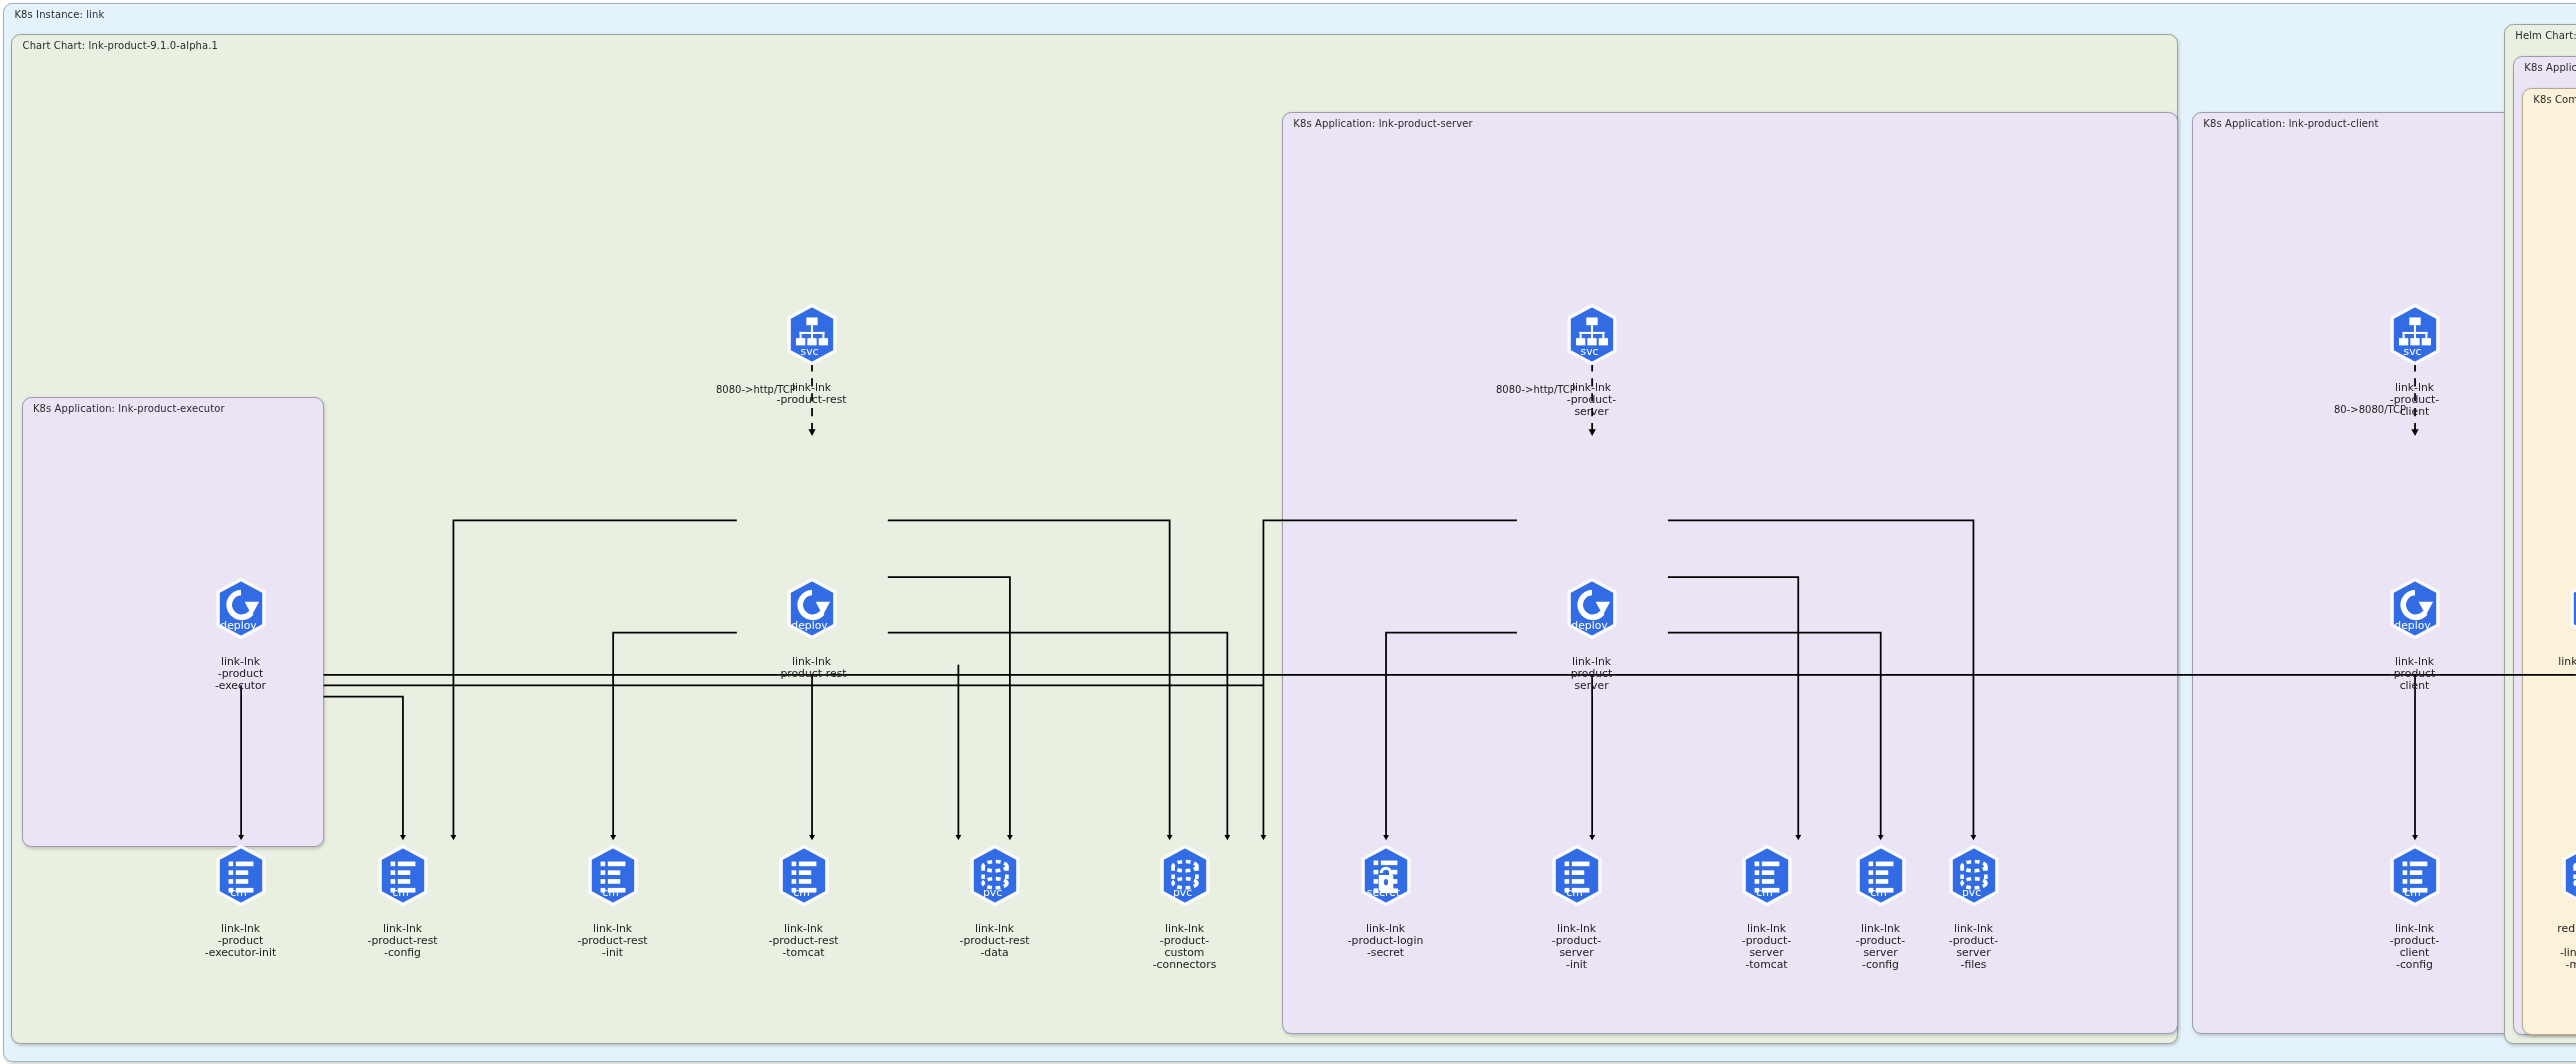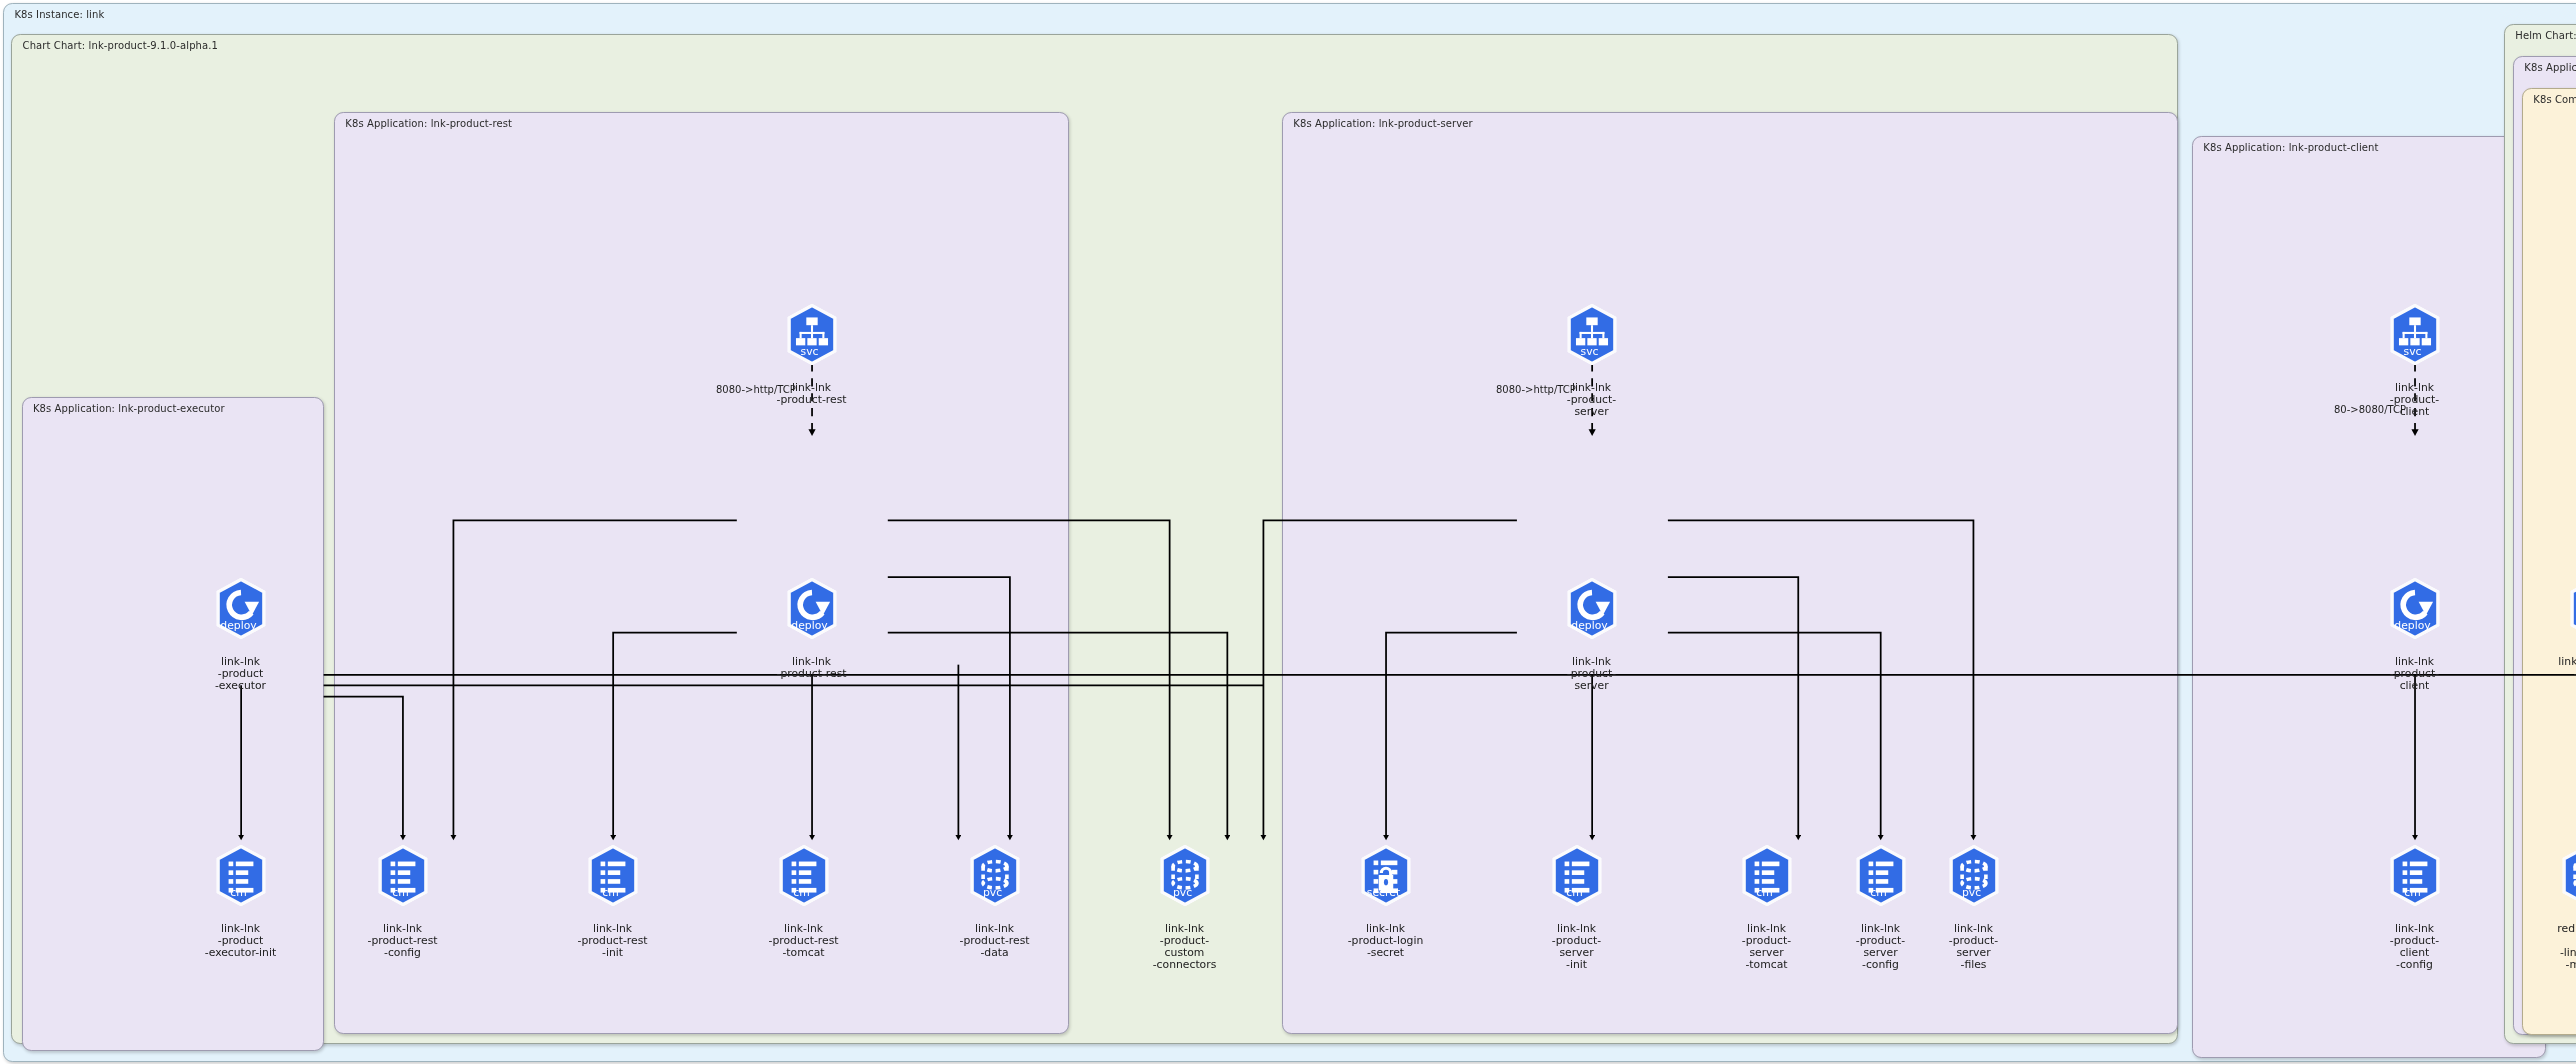--- a/index.html
+++ b/index.html
@@ -43,33 +43,30 @@
 <div id="stage">
 
   <div class="box lvl-instance" style="left:3.1px;top:3.1px;width:4079px;height:1059px;">
     <div class="boxlabel">K8s Instance: link</div>
   </div>
 
   <div class="box lvl-chart" style="left:11.3px;top:34px;width:2167px;height:1010px;">
     <div class="boxlabel">Chart Chart: lnk-product-9.1.0-alpha.1</div>
   </div>
 
-  <div class="box lvl-app" style="left:21.6px;top:397px;width:302px;height:654px;">
+  <div class="box lvl-app" style="left:21.6px;top:397px;width:302px;height:450px;">
     <div class="boxlabel">K8s Application: lnk-product-executor</div>
   </div>
 
-  <div class="box lvl-app" style="left:334px;top:112px;width:735px;height:922px;">
-    <div class="boxlabel">K8s Application: lnk-product-rest</div>
-  </div>
 
   <div class="box lvl-app" style="left:1282px;top:112px;width:896px;height:922px;">
     <div class="boxlabel">K8s Application: lnk-product-server</div>
   </div>
 
-  <div class="box lvl-app" style="left:2192px;top:112px;width:354px;height:922px;margin-top:24px;">
+  <div class="box lvl-app" style="left:2192px;top:112px;width:354px;height:922px;">
     <div class="boxlabel">K8s Application: lnk-product-client</div>
   </div>
 
   <div class="box lvl-chart" style="left:2504px;top:24px;width:1114px;height:1020px;">
     <div class="boxlabel">Helm Chart: redis-14.1.1</div>
   </div>
 
   <div class="box lvl-app" style="left:2513px;top:56px;width:1096px;height:979px;">
     <div class="boxlabel">K8s Application: link-redis</div>
   </div>

